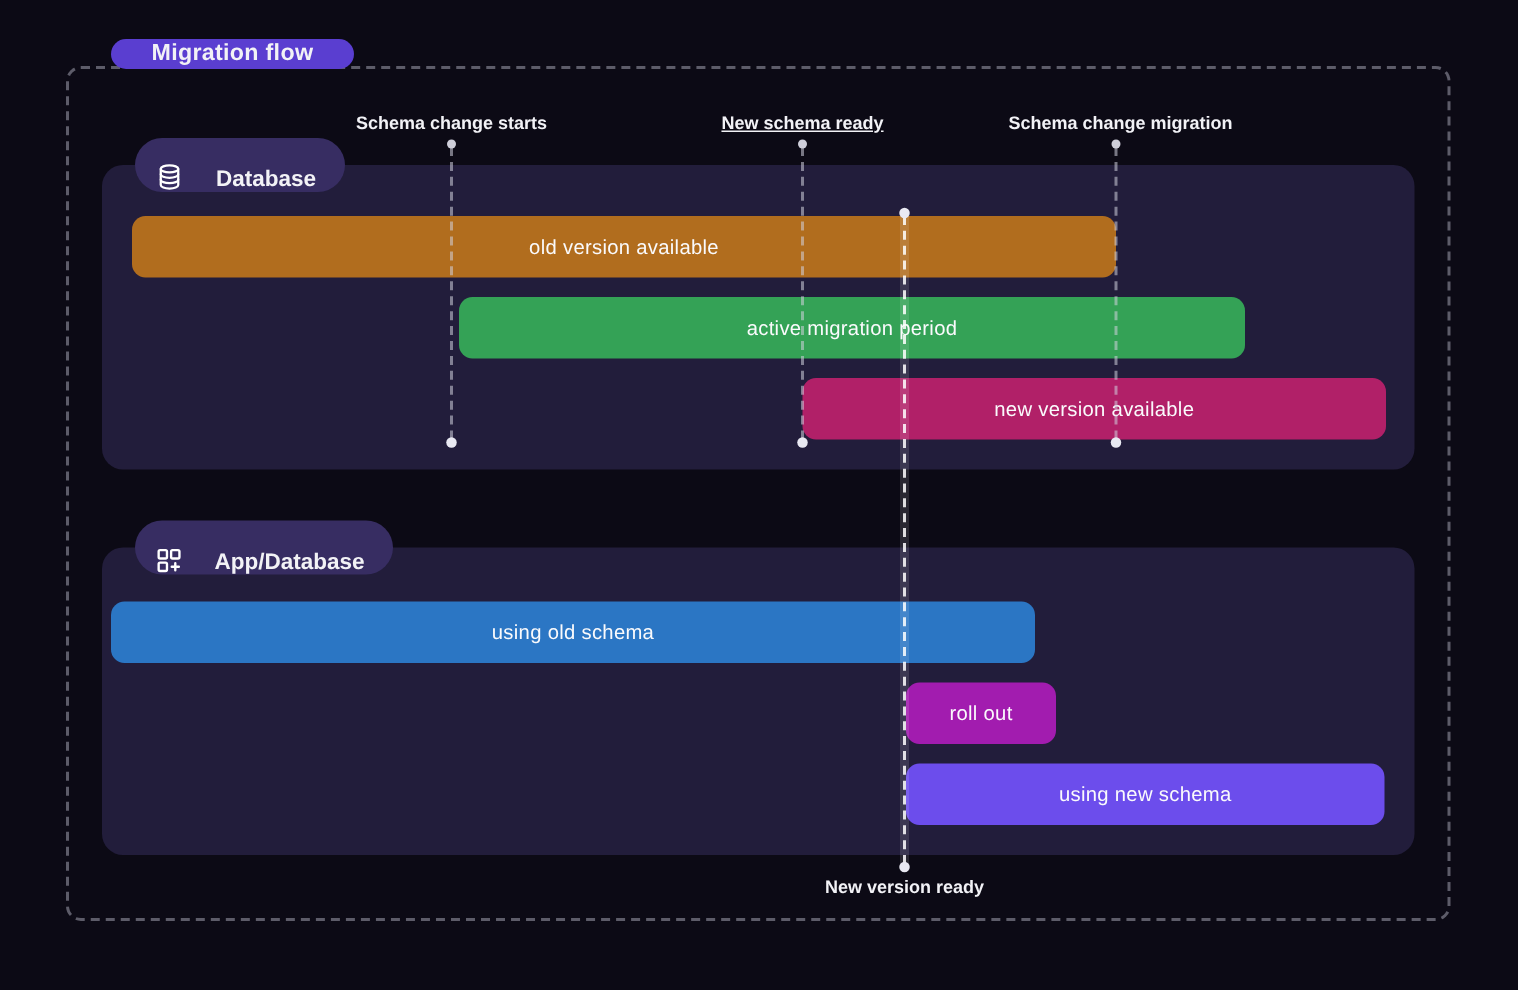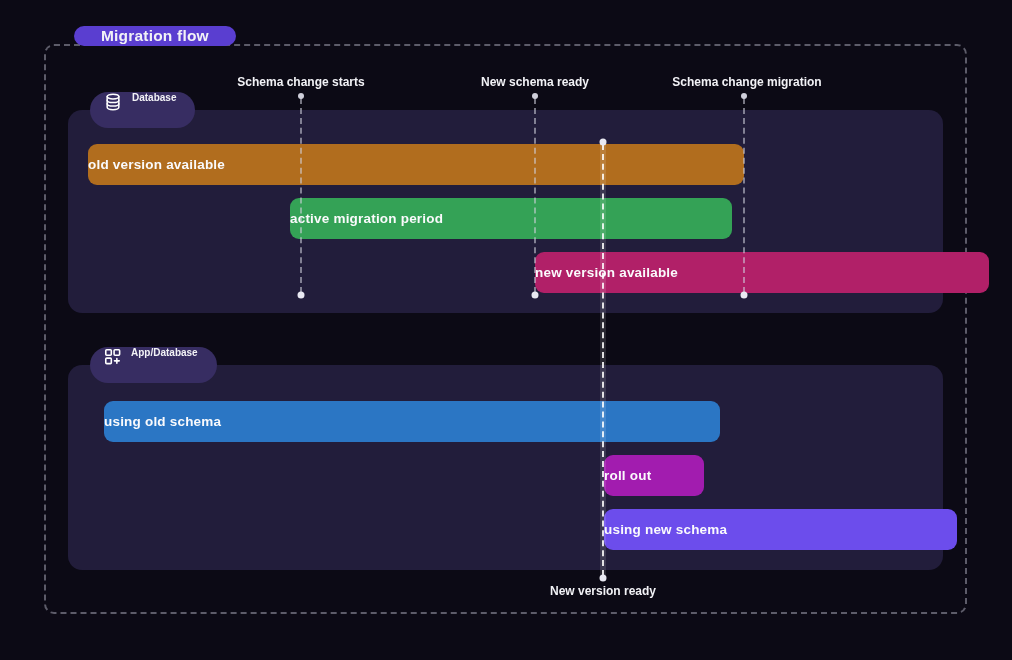--- a/index.html
+++ b/index.html
@@ -28,31 +28,31 @@
   .panel {
     position: absolute;
     border-radius: 14px;
     z-index: 1;
   }
   .section-pill {
     position: absolute;
     height: 36px;
     padding: 0 19px 0 13px;
     border-radius: 18px;
-    display: flex; align-items: flex-start; gap: 9px;
-    font-size: 10px; font-weight: 700;
+    display: flex; align-items: flex-end; gap: 21px;
+    font-size: 15px; font-weight: 700;
     z-index: 5;
   }
   .section-pill svg { display: block; }
   .bar {
     position: absolute;
     height: 41px;
     border-radius: 9px;
-    display: flex; align-items: center; justify-content: flex-start;
-    font-size: 13.5px; font-weight: 700; letter-spacing: 0.2px;
+    display: flex; align-items: center; justify-content: center;
+    font-size: 13.5px; font-weight: 400; letter-spacing: 0.2px;
     color: #fafafc;
     z-index: 2;
   }
   .milestone-label {
     position: absolute;
     transform: translateX(-50%);
     font-size: 12px; font-weight: 700;
     white-space: nowrap;
     z-index: 4;
   }
@@ -115,41 +115,41 @@
       <rect x="3.5" y="3.5" width="7" height="7" rx="1.2"></rect>
       <rect x="14" y="3.5" width="7" height="7" rx="1.2"></rect>
       <rect x="3.5" y="14" width="7" height="7" rx="1.2"></rect>
       <path d="M17.5 14.5 v6 M14.5 17.5 h6"></path>
     </svg>
   </span>
   <span>App/Database</span>
 </div>
 
 <div class="milestone-label" style="left:301px; top:75px;">Schema change starts</div>
-<div class="milestone-label" style="left:535px; top:75px;">New schema ready</div>
+<div class="milestone-label" style="left:535px; top:75px;text-decoration:underline;">New schema ready</div>
 <div class="milestone-label" style="left:747px; top:75px;">Schema change migration</div>
 <div class="milestone-label" style="left:603px; top:584px;">New version ready</div>
 
 <div class="bar" style="left: 88px; top: 144px; width: 656px; background: rgb(177, 109, 30);">
   <span>old version available</span>
 </div>
-<div class="bar" style="left: 290px; top: 198px; width: 442px; background: rgb(52, 162, 86);">
+<div class="bar" style="left: 306px; top: 198px; width: 524px; background: rgb(52, 162, 86);">
   <span>active migration period</span>
 </div>
-<div class="bar" style="left: 535px; top: 252px; width: 454px; background: rgb(177, 32, 104);">
+<div class="bar" style="left: 535px; top: 252px; width: 389px; background: rgb(177, 32, 104);">
   <span>new version available</span>
 </div>
 
-<div class="bar" style="left: 104px; top: 401px; width: 616px; background: rgb(43, 118, 196);">
+<div class="bar" style="left: 74px; top: 401px; width: 616px; background: rgb(43, 118, 196);">
   <span>using old schema</span>
 </div>
 <div class="bar" style="left: 604px; top: 455px; width: 100px; background: #a21caf;">
   <span>roll out</span>
 </div>
-<div class="bar" style="left: 604px; top: 509px; width: 353px; background: rgb(108, 77, 236);">
+<div class="bar" style="left: 604px; top: 509px; width: 319px; background: rgb(108, 77, 236);">
   <span>using new schema</span>
 </div>
 
 <div class="vline" style="left:300px; top:98px; height:195px;"></div>
 <div class="vline" style="left:534px; top:98px; height:195px;"></div>
 <div class="vline" style="left:743px; top:98px; height:195px;"></div>
 
 <div class="dot" style="left:301px; top:96px;"></div>
 <div class="dot" style="left:535px; top:96px;"></div>
 <div class="dot" style="left:744px; top:96px;"></div>

